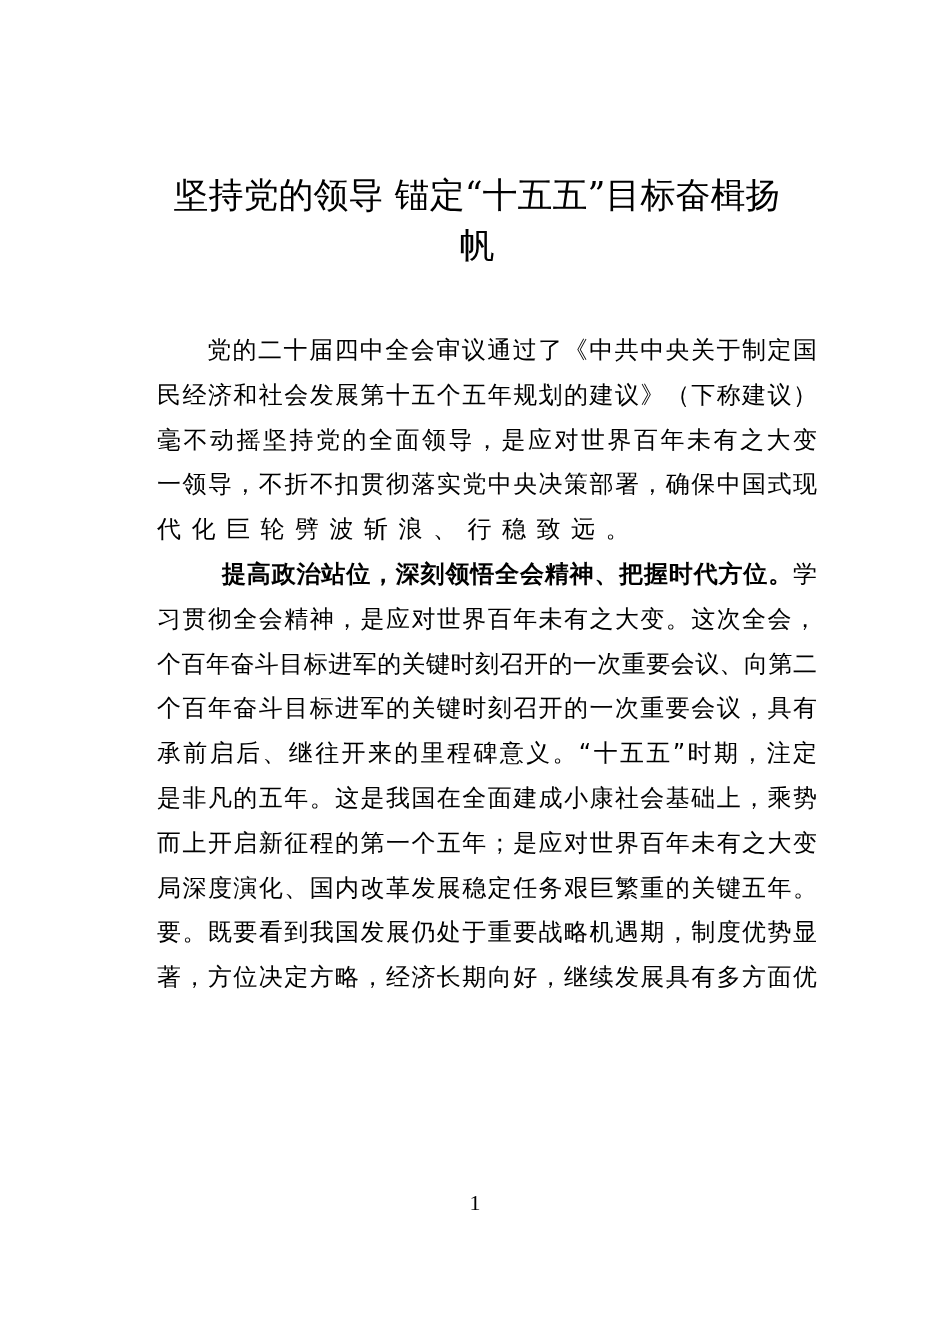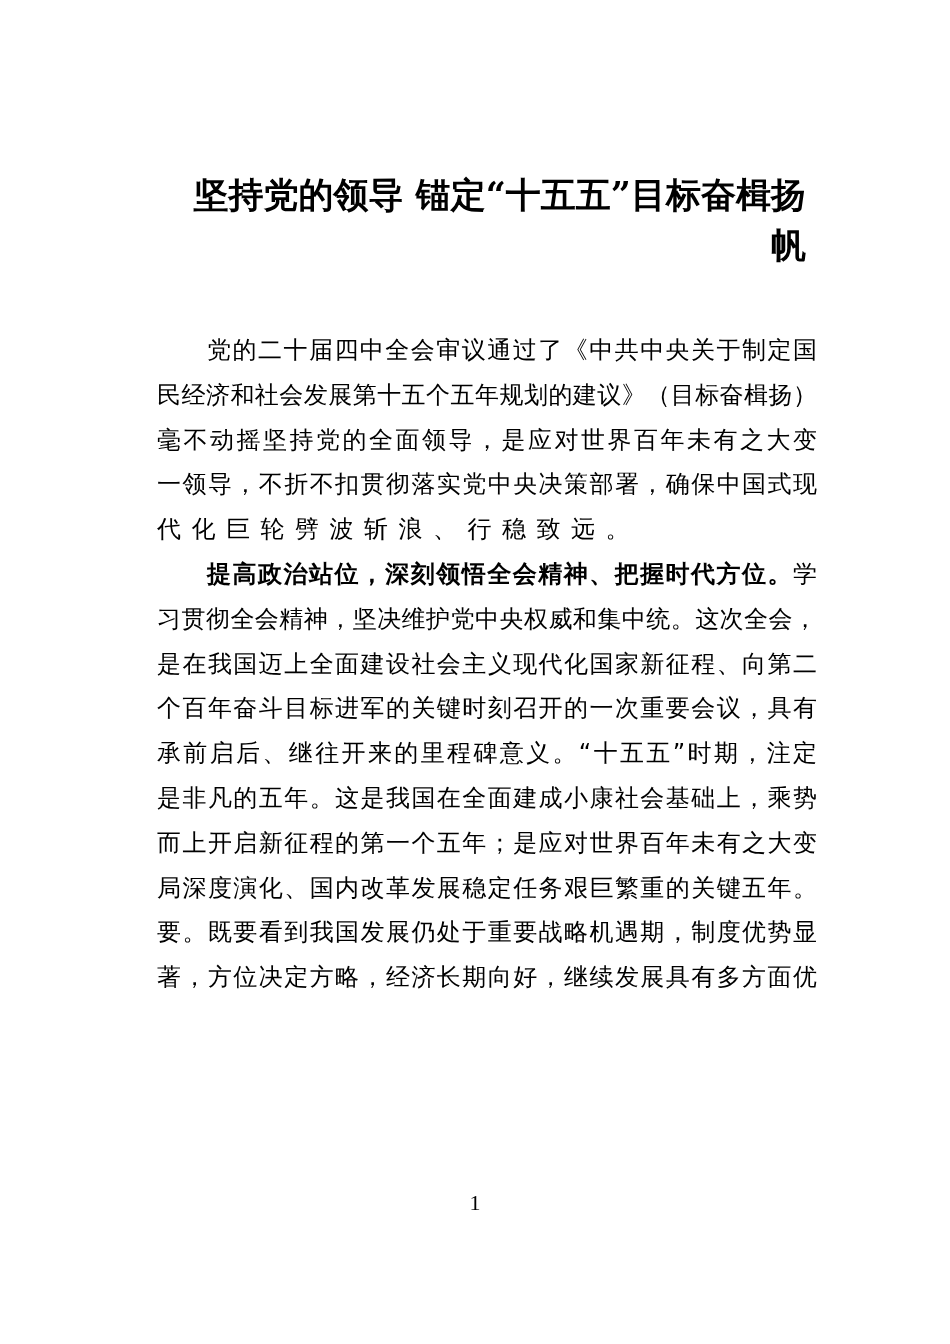--- a/index.html
+++ b/index.html
@@ -20,24 +20,24 @@
       width: 950px;
       height: 1344px;
       background: #ffffff;
     }
     .title {
       position: absolute;
       left: 148px;
       top: 170px;
       width: 658px;
       font-family: "DejaVu Serif", "Liberation Serif", serif;
-      font-weight: bold;
+      font-weight: normal;
       font-size: 35px;
       line-height: 50px;
-      text-align: right;
+      text-align: center;
       letter-spacing: 0px;
     }
     .title .tline {
       display: block;
       white-space: nowrap;
     }
     .body-text {
       position: absolute;
       left: 157px;
       top: 328px;
@@ -58,20 +58,21 @@
       padding-left: 50px;
     }
     .line.last {
       text-align-last: left;
       letter-spacing: 10.5px;
     }
     .strong {
       font-family: Liberation Sans, sans-serif;
       font-weight: bold;
       letter-spacing: 0px;
+      margin-left: 15px;
     }
     .page-number {
       position: absolute;
       left: 0;
       width: 950px;
       top: 1188px;
       text-align: center;
       font-family: "Liberation Serif", "DejaVu Serif", serif;
       font-size: 22px;
       line-height: 30px;
@@ -84,30 +85,30 @@
 
   <div class="title">
     <span class="tline">坚持党的领导 锚定“十五五”目标奋楫扬</span>
     <span class="tline">帆</span>
   </div>
 
   <div class="body-text">
 
     <div>
       <span class="line indent">党的二十届四中全会审议通过了《中共中央关于制定国</span>
-      <span class="line">民经济和社会发展第十五个五年规划的建议》（目标奋楫扬）</span>
+      <span class="line">民经济和社会发展第十五个五年规划的建议》（下称建议）</span>
       <span class="line">毫不动摇坚持党的全面领导，是应对世界百年未有之大变</span>
       <span class="line">一领导，不折不扣贯彻落实党中央决策部署，确保中国式现</span>
       <span class="line last">代化巨轮劈波斩浪、行稳致远。</span>
     </div>
 
     <div>
       <span class="line indent"><span class="strong">提高政治站位，深刻领悟全会精神、把握时代方位。</span><span>学</span></span>
-      <span class="line">习贯彻全会精神，坚决维护党中央权威和集中统。这次全会，</span>
-      <span class="line">是在我国迈上全面建设社会主义现代化国家新征程、向第二</span>
+      <span class="line">习贯彻全会精神，是应对世界百年未有之大变。这次全会，</span>
+      <span class="line">个百年奋斗目标进军的关键时刻召开的一次重要会议、向第二</span>
       <span class="line">个百年奋斗目标进军的关键时刻召开的一次重要会议，具有</span>
       <span class="line">承前启后、继往开来的里程碑意义。“十五五”时期，注定</span>
       <span class="line">是非凡的五年。这是我国在全面建成小康社会基础上，乘势</span>
       <span class="line">而上开启新征程的第一个五年；是应对世界百年未有之大变</span>
       <span class="line">局深度演化、国内改革发展稳定任务艰巨繁重的关键五年。</span>
       <span class="line">要。既要看到我国发展仍处于重要战略机遇期，制度优势显</span>
       <span class="line">著，方位决定方略，经济长期向好，继续发展具有多方面优</span>
     </div>
   </div>
 

